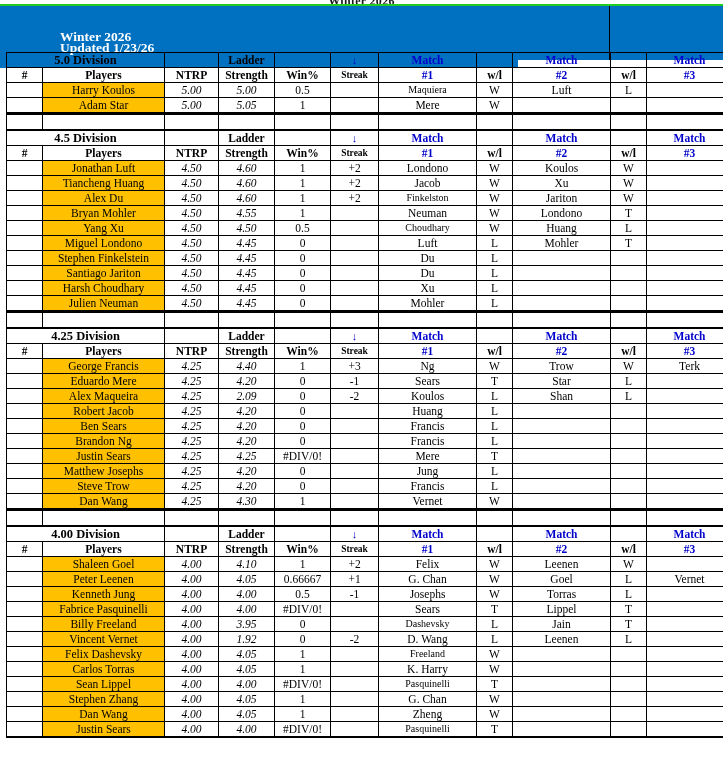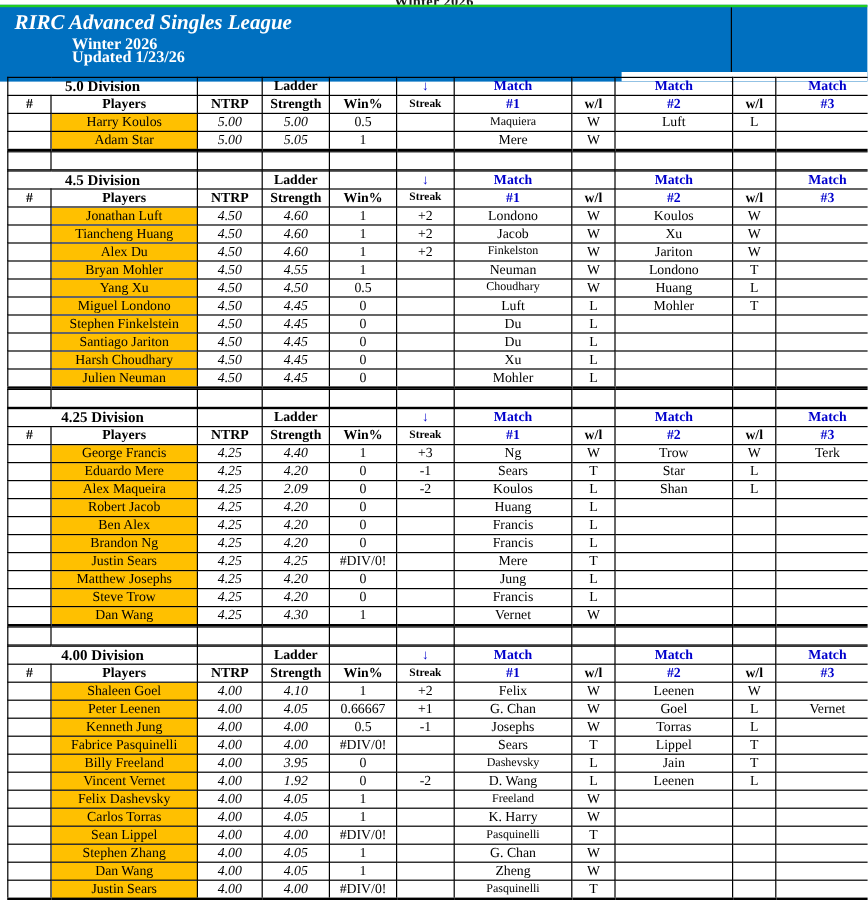--- a/index.html
+++ b/index.html
@@ -42,21 +42,21 @@
   .banner-t2{
     position:absolute;left:60px;top:23px;
     font-weight:bold;font-size:13.5px;color:#ffffff;white-space:nowrap;
   }
   .banner-t3{
     position:absolute;left:60px;top:34px;
     font-weight:bold;font-size:13.5px;color:#ffffff;white-space:nowrap;
   }
 
   
-  #grid{position:absolute;left:0;top:64px;width:723px;border-radius:28px;}
+  #grid{position:absolute;left:0;top:52px;width:723px;border-radius:28px;}
 
   table.xl{
     border-collapse:collapse;
     table-layout:fixed;
     width:711px;
     margin-left:6px;
     font-size:11px;
     color:#000;
   }
   table.xl td{
@@ -128,21 +128,20 @@
 </style>
 </head>
 <body>
 
 <div id="sheet">
 
   <div class="ghost-title">Winter  2026</div>
 
   <div class="banner">
     <div class="vline"></div>
-    <div class="banner-t1">RIRC Advanced Singles League</div>
     <div class="banner-t2">Winter  2026</div>
     <div class="banner-t3">Updated 1/23/26</div>
     <div class="notch"></div>
   </div>
 
   <div id="grid">
       <table class="xl">
         <colgroup>
           <col class="c-num">
           <col class="c-play">
@@ -529,21 +528,21 @@
             <td class="d-plain">0</td>
             <td class="d-plain">&nbsp;</td>
             <td class="d-plain">Huang</td>
             <td class="d-plain">L</td>
             <td class="d-plain">&nbsp;</td>
             <td class="d-plain">&nbsp;</td>
             <td class="d-plain">&nbsp;</td>
           </tr>
           <tr>
             <td class="d-num">&nbsp;</td>
-            <td class="d-play">Ben Alex</td>
+            <td class="d-play">Ben Sears</td>
             <td class="d-italic">4.25</td>
             <td class="d-italic">4.20</td>
             <td class="d-plain">0</td>
             <td class="d-plain">&nbsp;</td>
             <td class="d-plain">Francis</td>
             <td class="d-plain">L</td>
             <td class="d-plain">&nbsp;</td>
             <td class="d-plain">&nbsp;</td>
             <td class="d-plain">&nbsp;</td>
           </tr>

